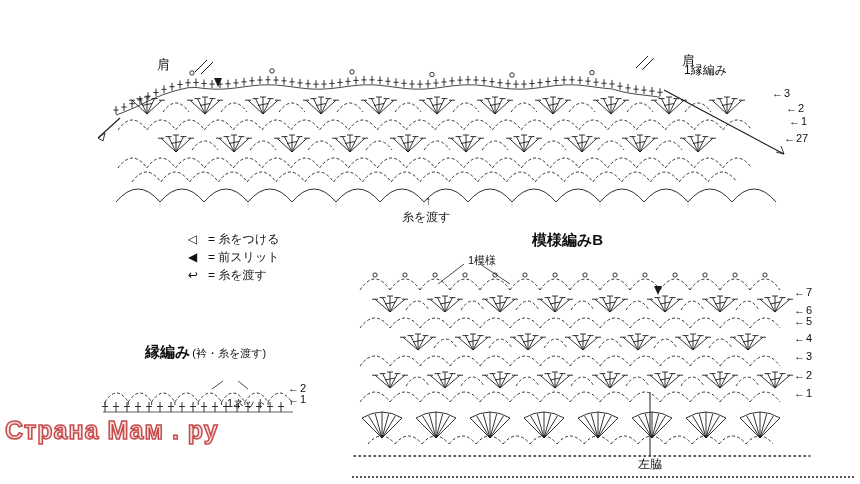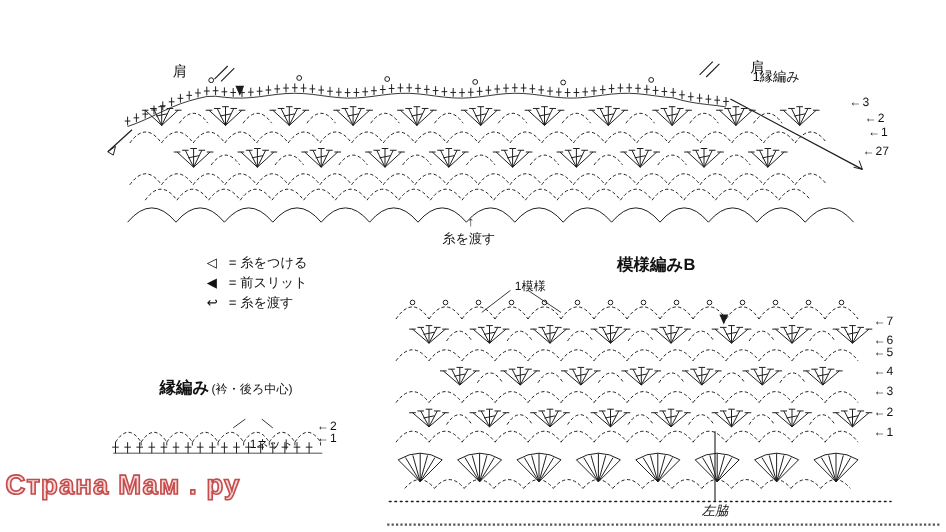--- a/index.html
+++ b/index.html
@@ -167,21 +167,21 @@
       <span class="lsym">◁</span><span>= 糸をつける</span>
     </div>
     <div class="legend-row">
       <span class="lsym">◀</span><span>= 前スリット</span>
     </div>
     <div class="legend-row">
       <span class="lsym">↩</span><span>= 糸を渡す</span>
     </div>
   </div>
 
-  <div class="abs t-bold f15" style="left:561px;top:231px;">模様編みB</div>
+  <div class="abs t-bold f15" style="left:532px;top:231px;">模様編みB</div>
   <div class="abs f11" style="left:468px;top:253px;">1模様</div>
 
   <div class="abs rownum" style="left:794px;top:286px;">
     <span class="ar">←</span><span>7</span>
   </div>
   <div class="abs rownum" style="left:794px;top:304px;">
     <span class="ar">←</span><span>6</span>
   </div>
   <div class="abs rownum" style="left:794px;top:315px;">
     <span class="ar">←</span><span>5</span>
@@ -192,29 +192,29 @@
   <div class="abs rownum" style="left:794px;top:350px;">
     <span class="ar">←</span><span>3</span>
   </div>
   <div class="abs rownum" style="left:794px;top:369px;">
     <span class="ar">←</span><span>2</span>
   </div>
   <div class="abs rownum" style="left:794px;top:387px;">
     <span class="ar">←</span><span>1</span>
   </div>
 
-  <div class="abs f12" style="left:638px;top:456px;font-style:italic;">左脇</div>
+  <div class="abs f12" style="left:638px;top:456px;">左脇</div>
 
   <div class="abs" style="left:145px;top:343px;">
-    <span class="t-bold f15">縁編み</span><span class="subtitle">(衿・後ろ中心)</span>
+    <span class="t-bold f15">縁編み</span><span class="subtitle">(衿・糸を渡す)</span>
   </div>
   <div class="abs f11" style="left:227px;top:364px;margin-top:32px;">1ネット</div>
   <div class="abs rownum" style="left:288px;top:382px;">
     <span class="ar">←</span><span>2</span>
   </div>
   <div class="abs rownum" style="left:288px;top:393px;">
     <span class="ar">←</span><span>1</span>
   </div>
 
-  <div class="abs watermark" style="left:5px;top:416px;margin-top:11px;">Страна Мам . ру</div>
+  <div class="abs watermark" style="left:5px;top:416px;">Страна Мам . ру</div>
   <div class="abs dotted-line" style="left:352px;top:476px;width:502px;"></div>
 
 </div>
 
 </body></html>

